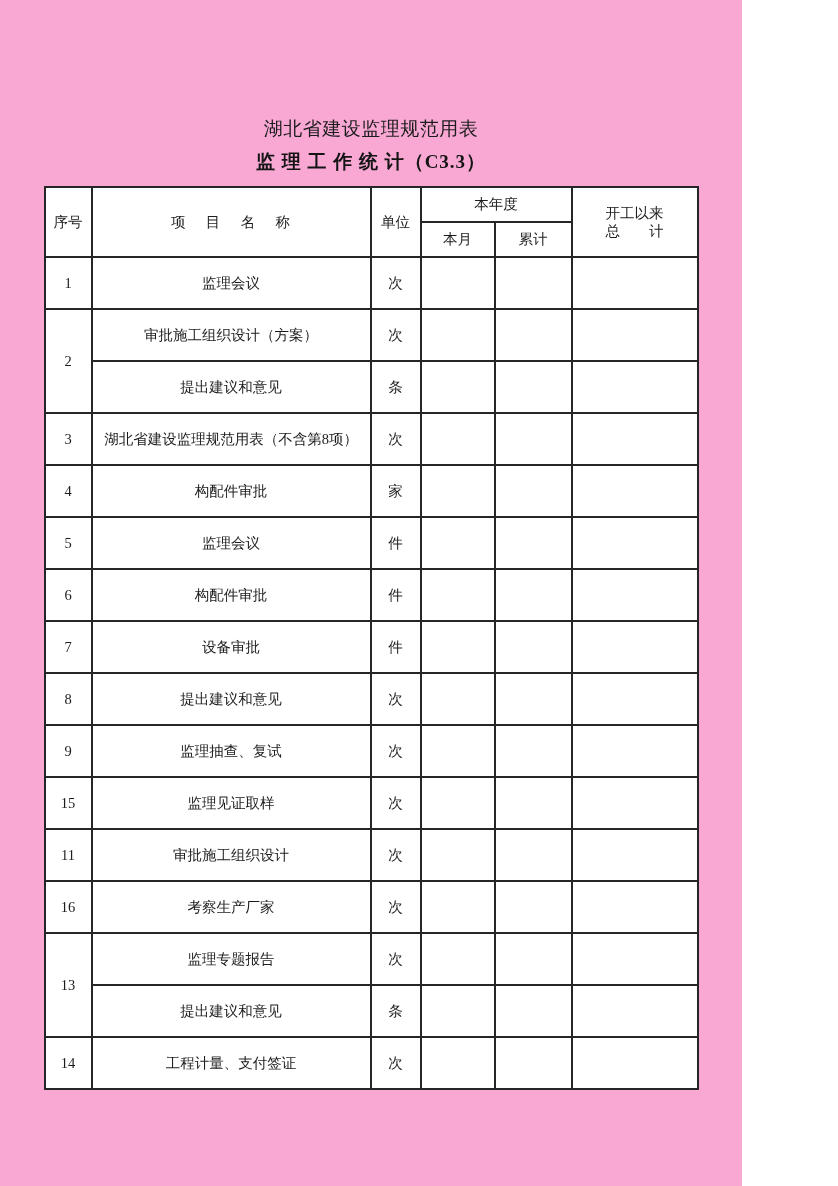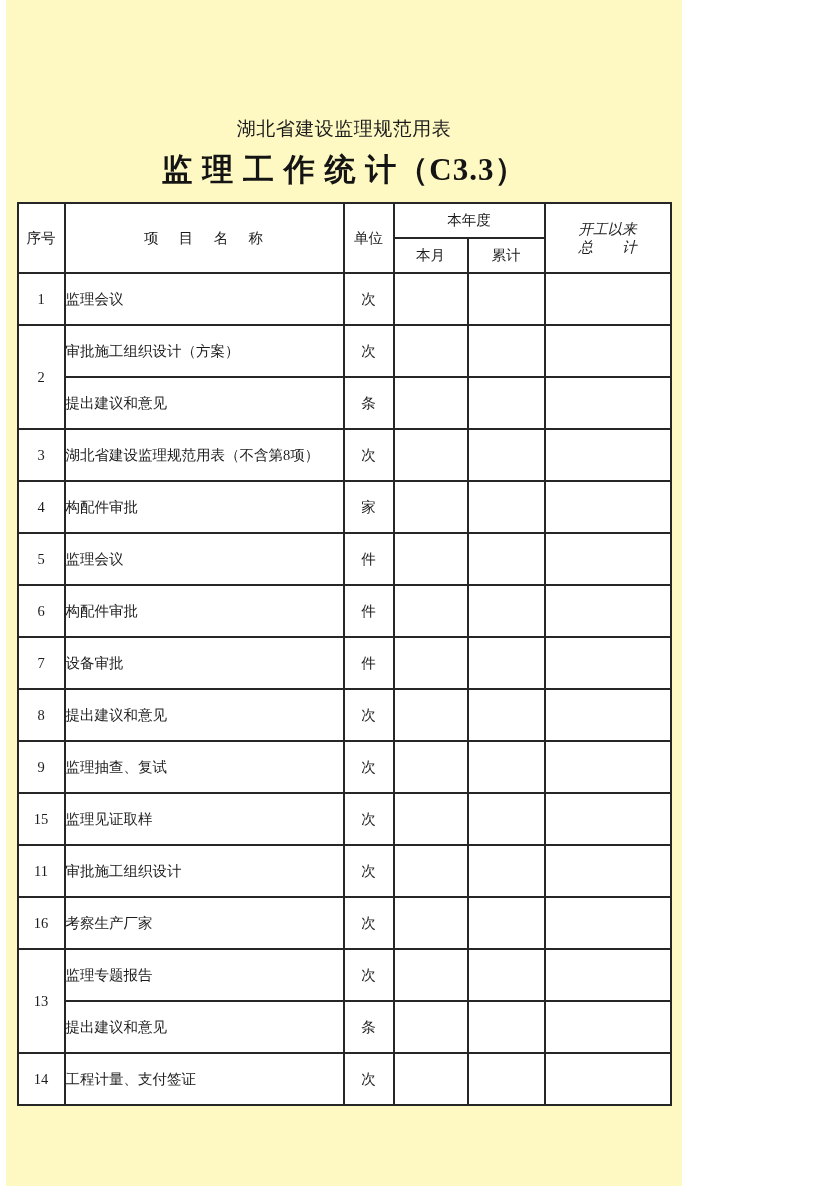--- a/index.html
+++ b/index.html
@@ -8,38 +8,37 @@
     background: #ffffff;
   }
   body {
     width: 838px;
     height: 1186px;
     font-family: "Liberation Serif", "DejaVu Serif", serif;
     color: #1c1c1c;
     -webkit-font-smoothing: antialiased;
   }
   .page {
-    width: 676px;
+    width: 742px;
     height: 1186px;
     position: relative;
-    background: #fef9c3;
+    background: #f9a8d4;
     overflow: hidden;
-    margin-left: 6px;
   }
   .subtitle {
     margin-top: 116px;
     text-align: center;
     font-size: 19px;
     letter-spacing: 0.5px;
     color: #1c1c1c;
   }
   .doc-title {
     margin-top: 7px;
     text-align: center;
-    font-size: 31px;
+    font-size: 19px;
     font-weight: bold;
     letter-spacing: 1px;
     white-space: pre;
     color: #141414;
   }
   table.stat {
     border-collapse: collapse;
     table-layout: fixed;
     width: 653px;
     margin: 11px auto 0 auto;
@@ -49,24 +48,24 @@
     font-weight: normal;
     font-size: 14.5px;
     padding: 0;
     background: #ffffff;
     vertical-align: middle;
   }
   thead tr.h1 th, thead tr.h2 th { height: 33px; text-align: center; }
   thead th.item-h { white-space: pre; letter-spacing: 1px; font-family: Liberation Mono, monospace; }
   tbody td { height: 50px; }
   td.c-no { text-align: center; }
-  td.c-name { text-align: left; padding-left: 6px; padding-right: 4px; }
+  td.c-name { text-align: center; padding-left: 6px; padding-right: 4px; }
   td.c-unit { text-align: center; }
   td.c-val { text-align: center; }
-  .since { display: inline-block; text-align: right; line-height: 1.25; font-style: italic; }
+  .since { display: inline-block; text-align: right; line-height: 1.25; }
   .since .l2 { white-space: pre; }
   th.since-cell { text-align: center; }
 </style>
 </head>
 <body>
 
 <div class="page">
 
   <div class="subtitle">湖北省建设监理规范用表</div>
   <div class="doc-title">监 理 工 作 统 计（C3.3）</div>

